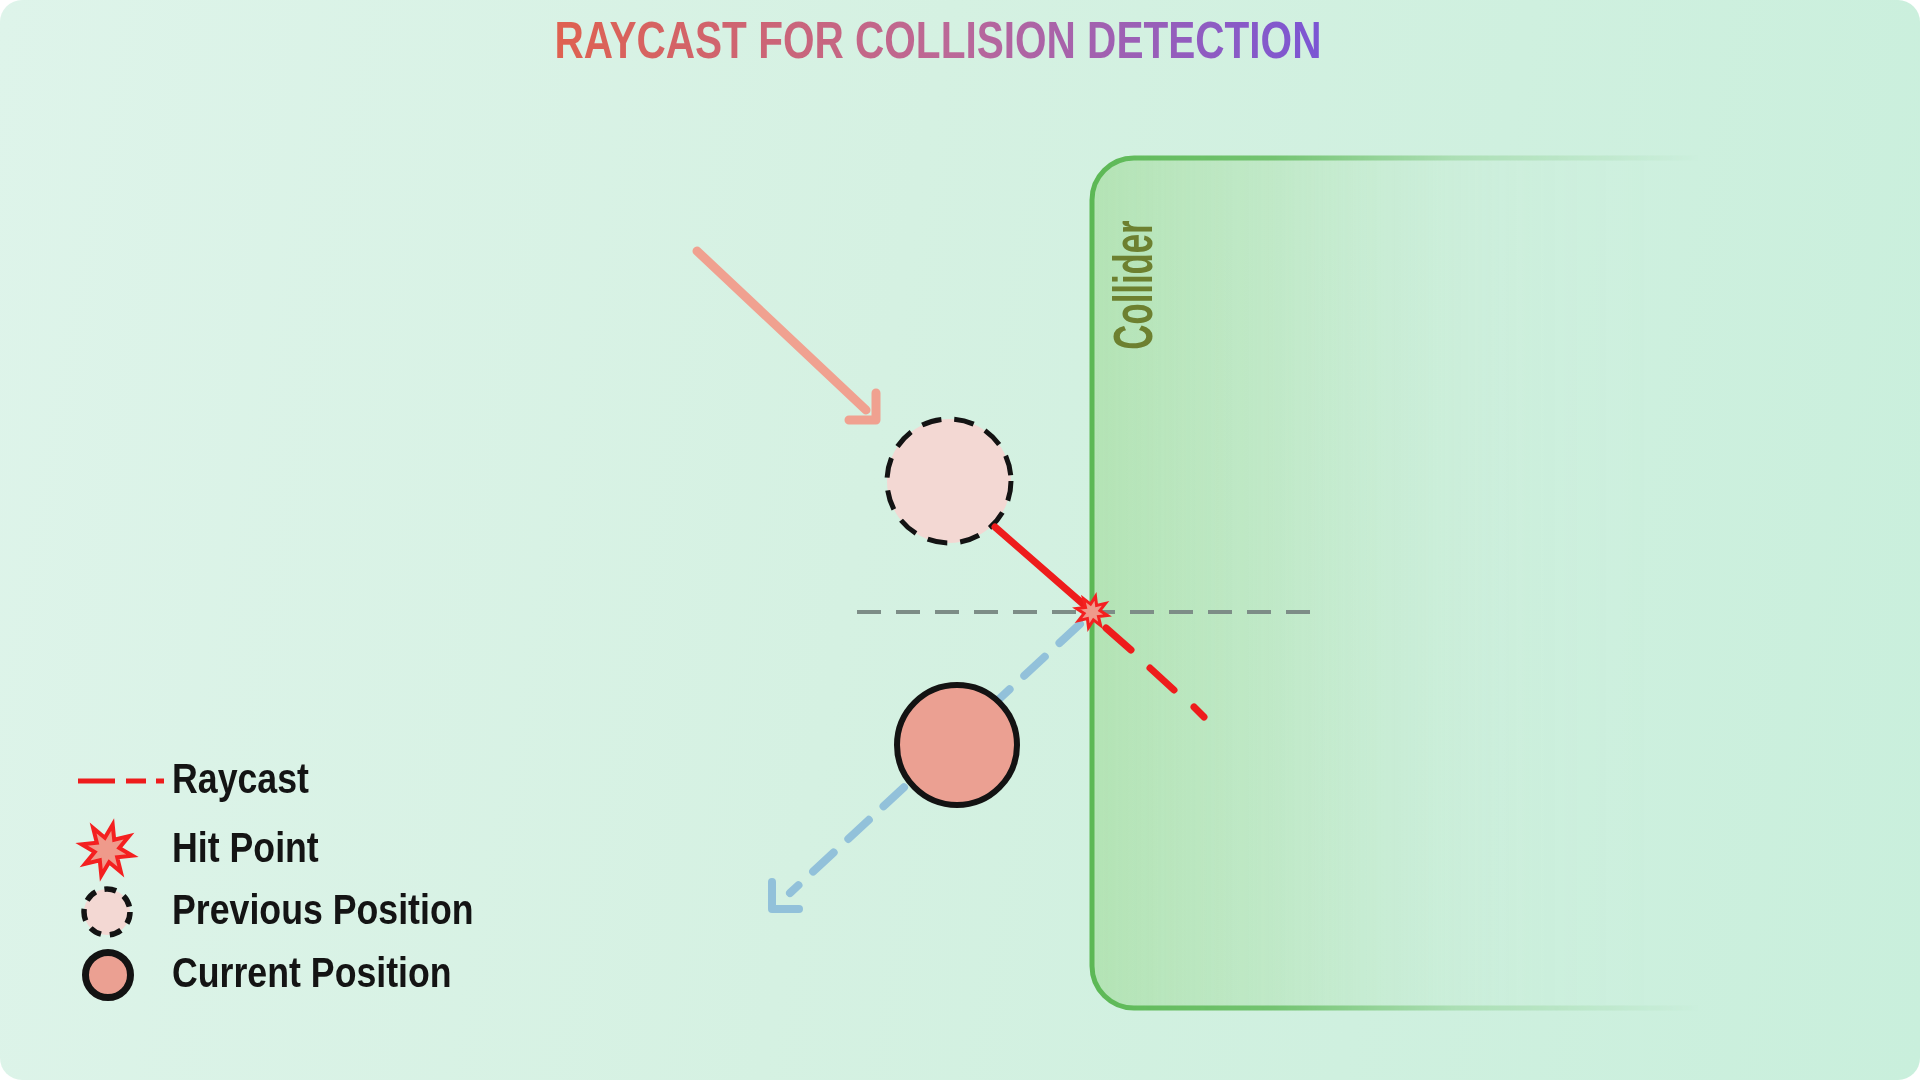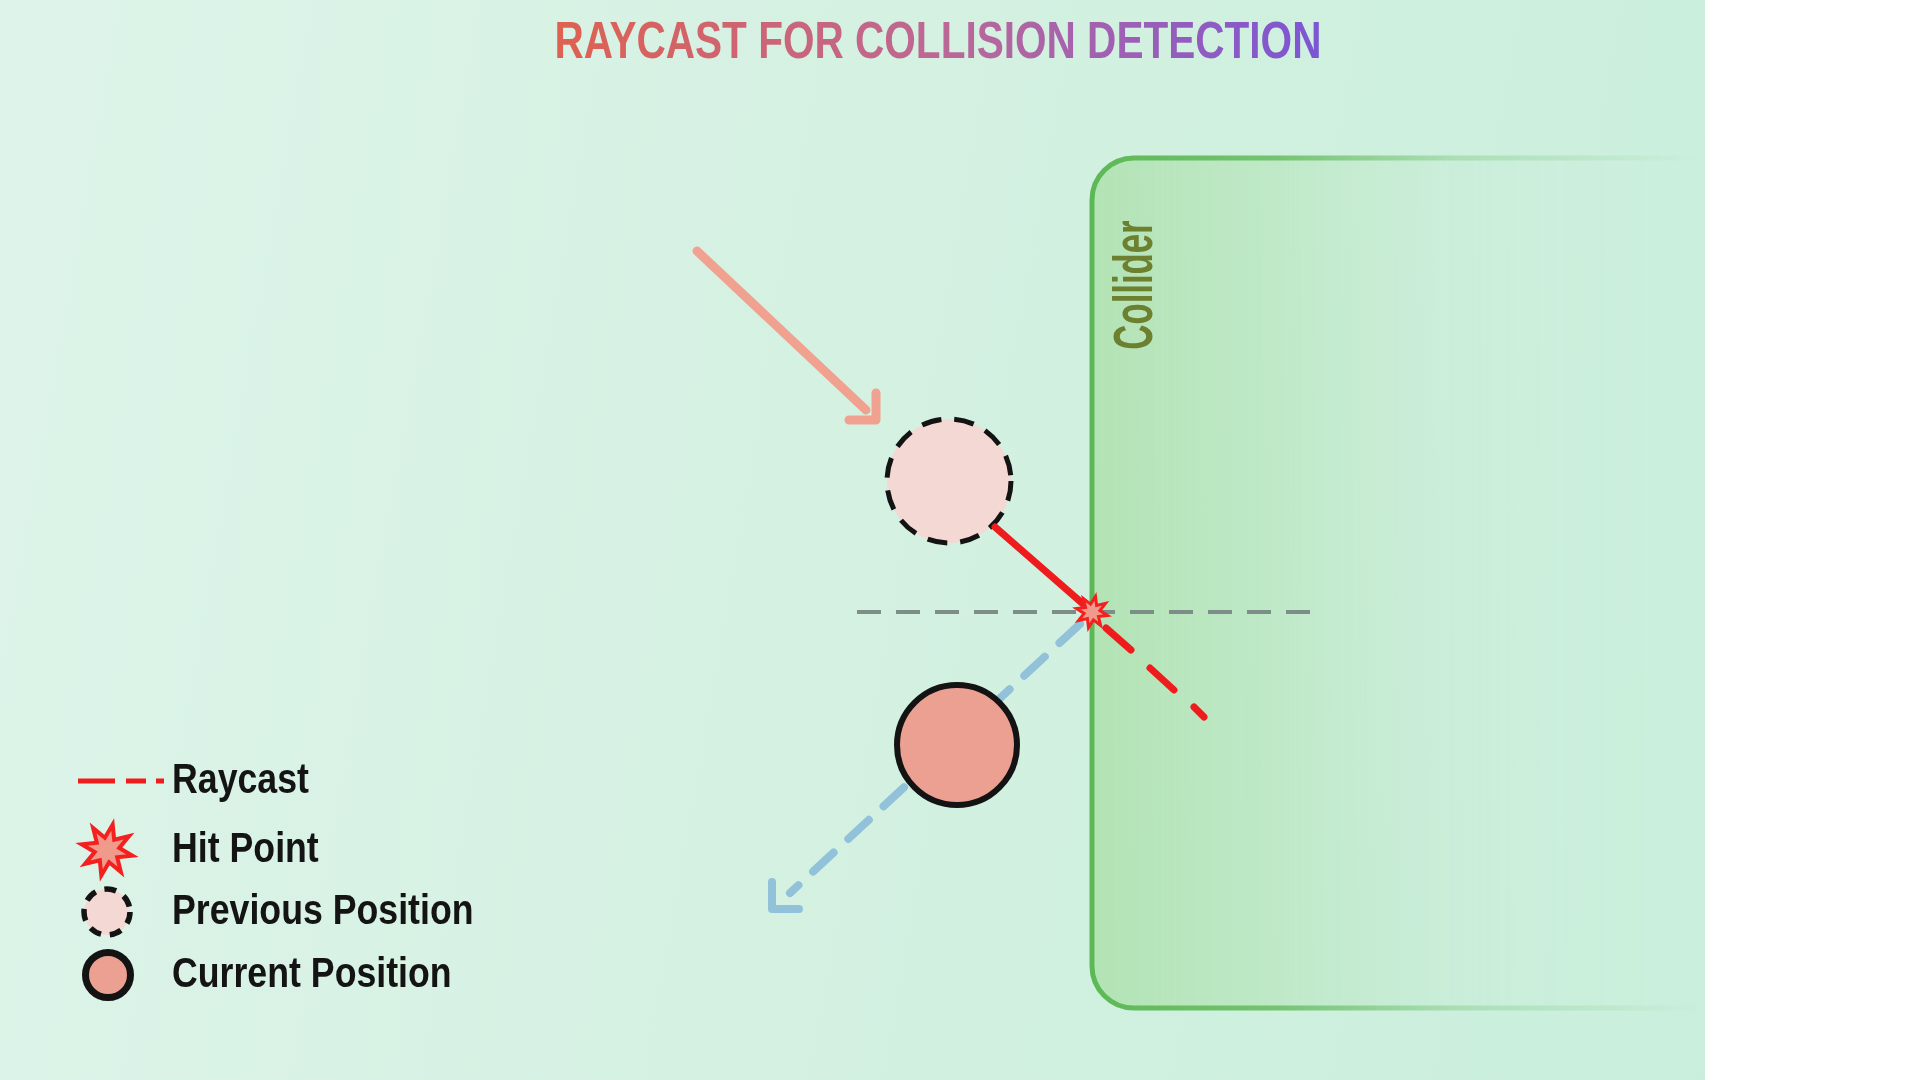--- a/index.html
+++ b/index.html
@@ -8,22 +8,23 @@
     --collider-border:#5cb855; --collider-fill:#9ad890; --collider-text:#6d8030;
     --raycast-red:#ee1c1c; --motion-arrow:#f0a190;
     --prev-fill:#f3d8d3; --curr-fill:#eba092; --outline-dark:#131313;
     --blue-arrow:#92c1da; --gray-dash:#7d8d87;
     --star-fill:#ef9a8b; --star-stroke:#f42020; --legend-text:#141414;
   }
   *{margin:0;padding:0;box-sizing:border-box;}
   html,body{width:1920px;height:1080px;overflow:hidden;}
   body{font-family:"Liberation Sans", sans-serif;}
   .stage{
-    position:relative;width:1705px;height:1080px;
+    position:relative;width:1920px;height:1080px;
     background:linear-gradient(100deg,var(--bg-start) 0%,var(--bg-mid) 45%,var(--bg-end) 100%);
+    border-radius:22px;
   }
   svg.diagram{position:absolute;left:0;top:0;width:1920px;height:1080px;display:block;}
   .page-title{
     position:absolute;left:938px;top:10px;
     transform:translateX(-50%) scaleX(0.78);transform-origin:center top;
     font-size:52px;font-weight:bold;letter-spacing:0;white-space:nowrap;
     background:linear-gradient(90deg,var(--title-a) 0%,var(--title-b) 52%,var(--title-c) 100%);
     -webkit-background-clip:text;background-clip:text;color:transparent;
   }
   .collider-label{

